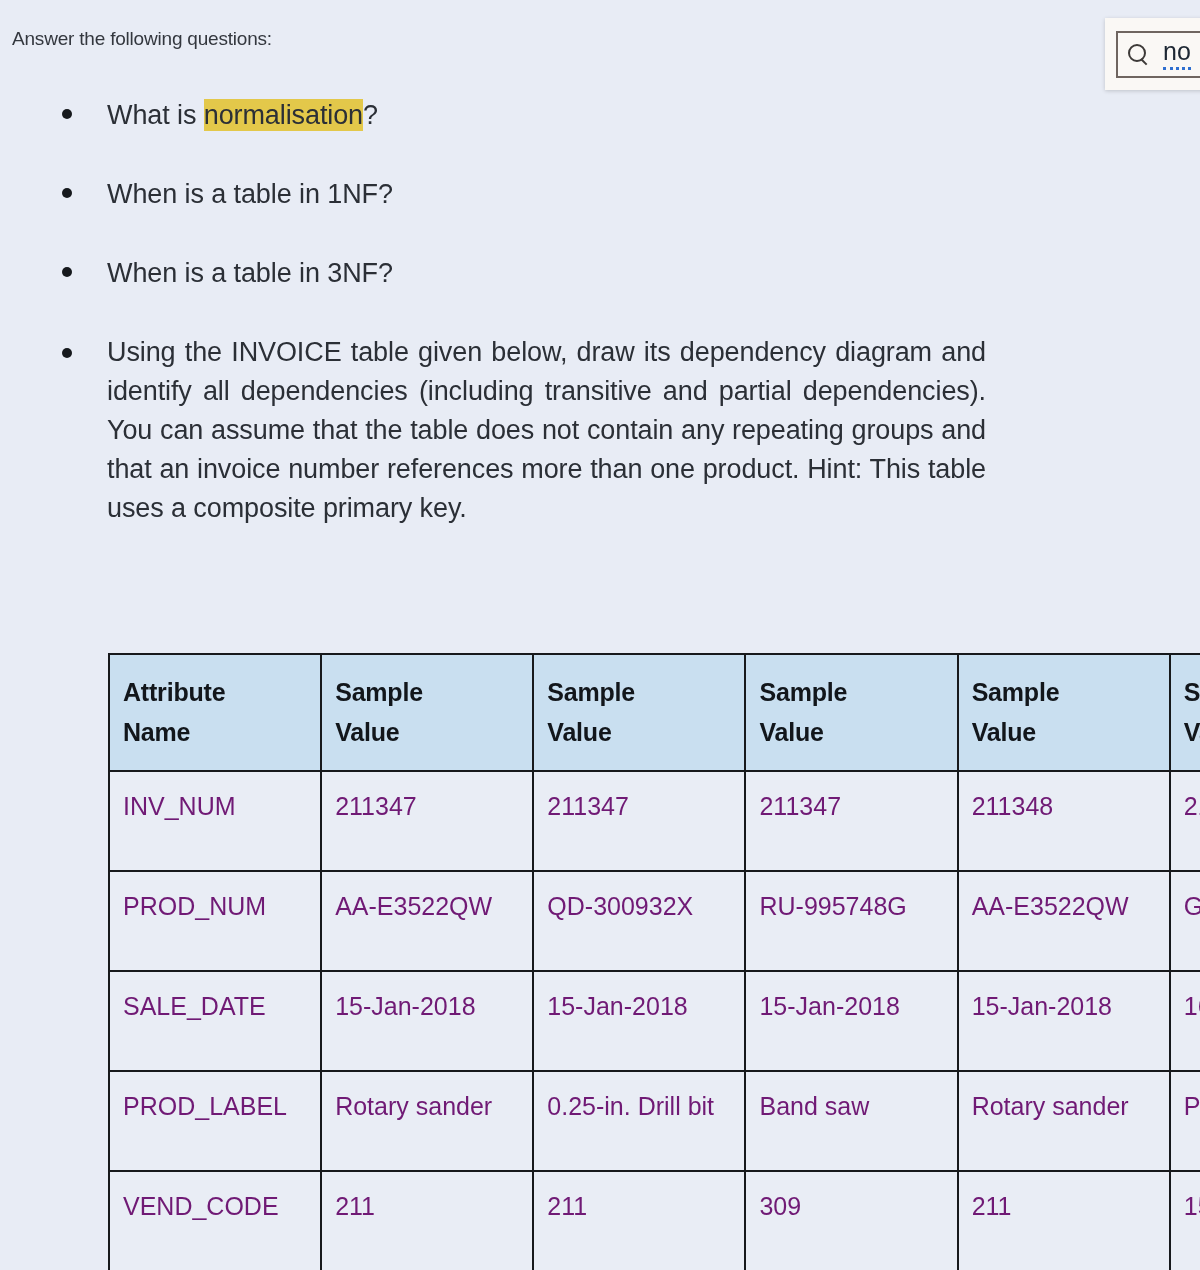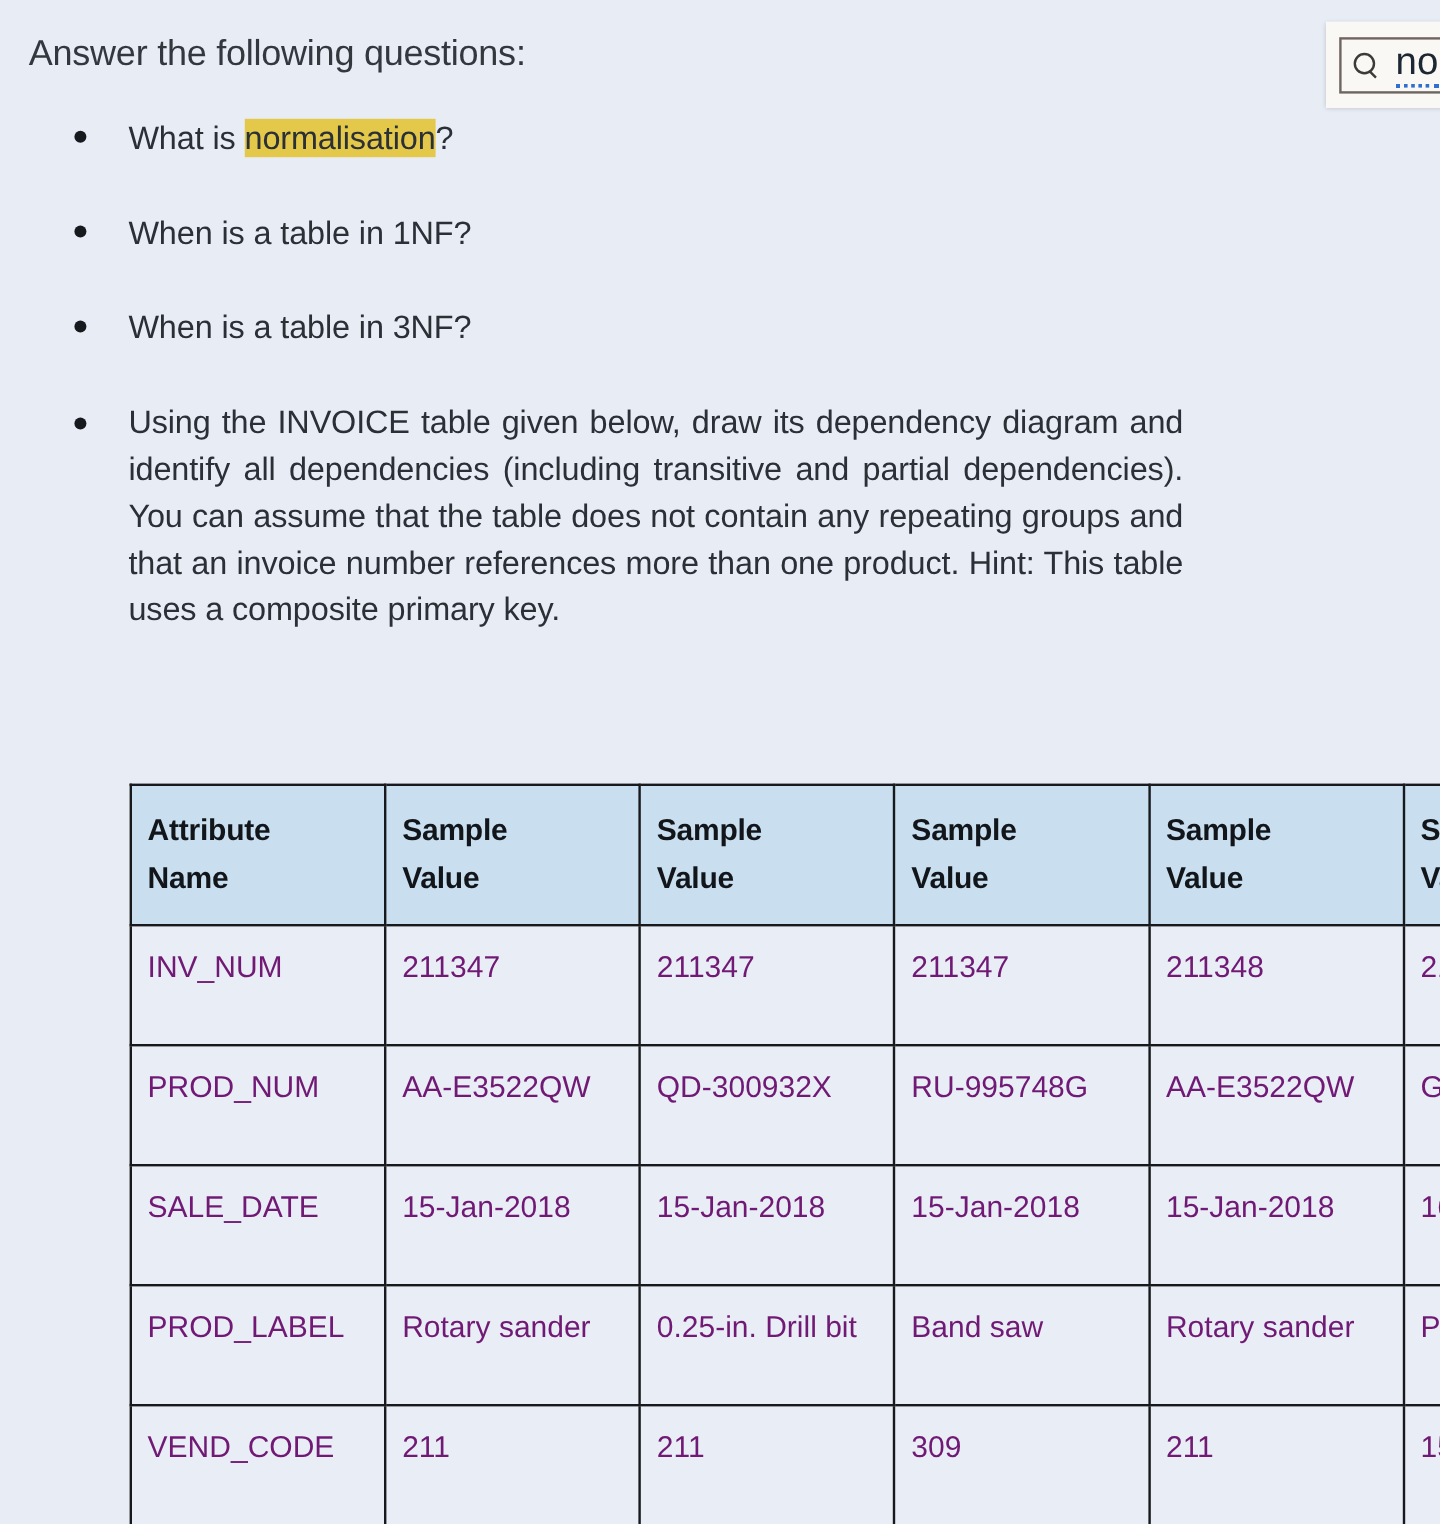--- a/index.html
+++ b/index.html
@@ -13,23 +13,23 @@
   body {
     background: #e8ecf5;
     font-family: "Liberation Sans", sans-serif;
     color: #2d3138;
     position: relative;
   }
 
   
   .page-heading {
     position: absolute;
-    left: 24px;
+    left: 12px;
     top: 28px;
-    font-size: 30px;
+    font-size: 19px;
     font-weight: 400;
     color: #33373e;
     letter-spacing: -0.2px;
     white-space: nowrap;
   }
 
   
   .search-popup {
     position: absolute;
     right: -30px;
@@ -70,21 +70,21 @@
   .search-icon::after {
     content: "";
     position: absolute;
     left: 14px; top: 15px;
     width: 8px; height: 2px;
     background: #3d3a38;
     transform: rotate(45deg);
     transform-origin: left center;
   }
   .search-term {
-    font-size: 32px;
+    font-size: 25px;
     color: #1d2733;
     line-height: 1;
     white-space: nowrap;
     position: relative;
     padding-bottom: 3px;
     border-bottom: 3px dotted #2f6fd0;
   }
 
   
   .question-list {

